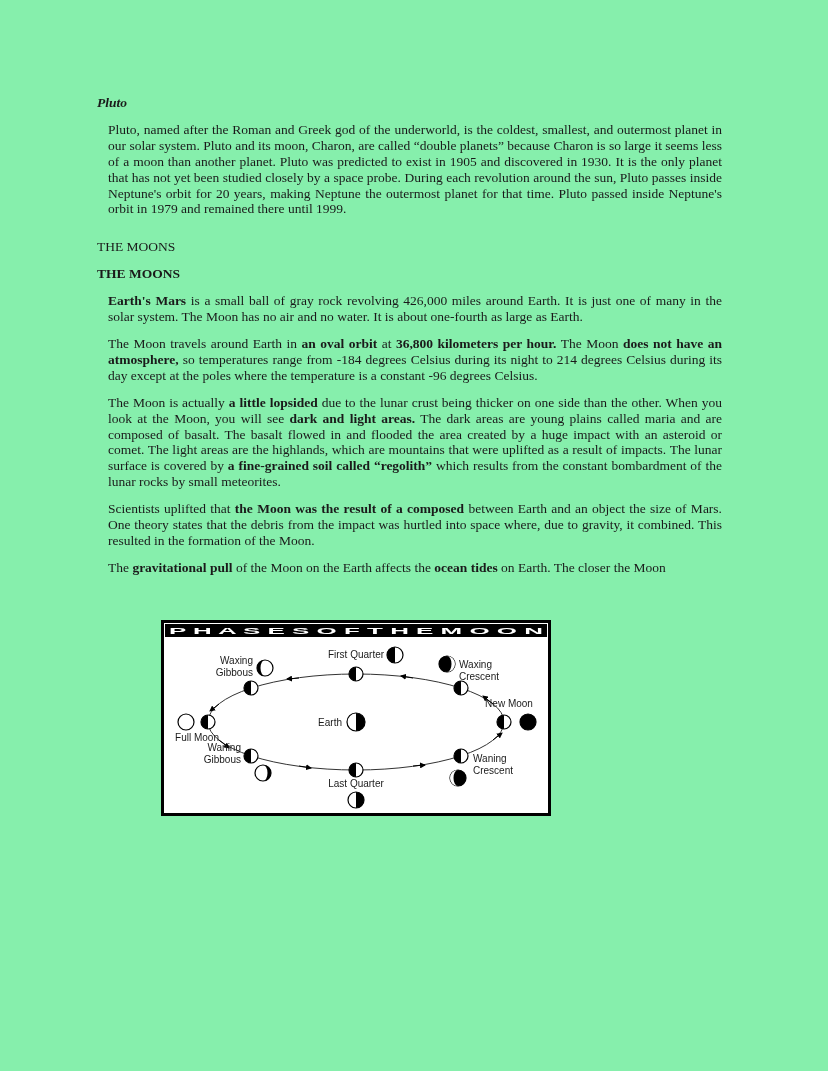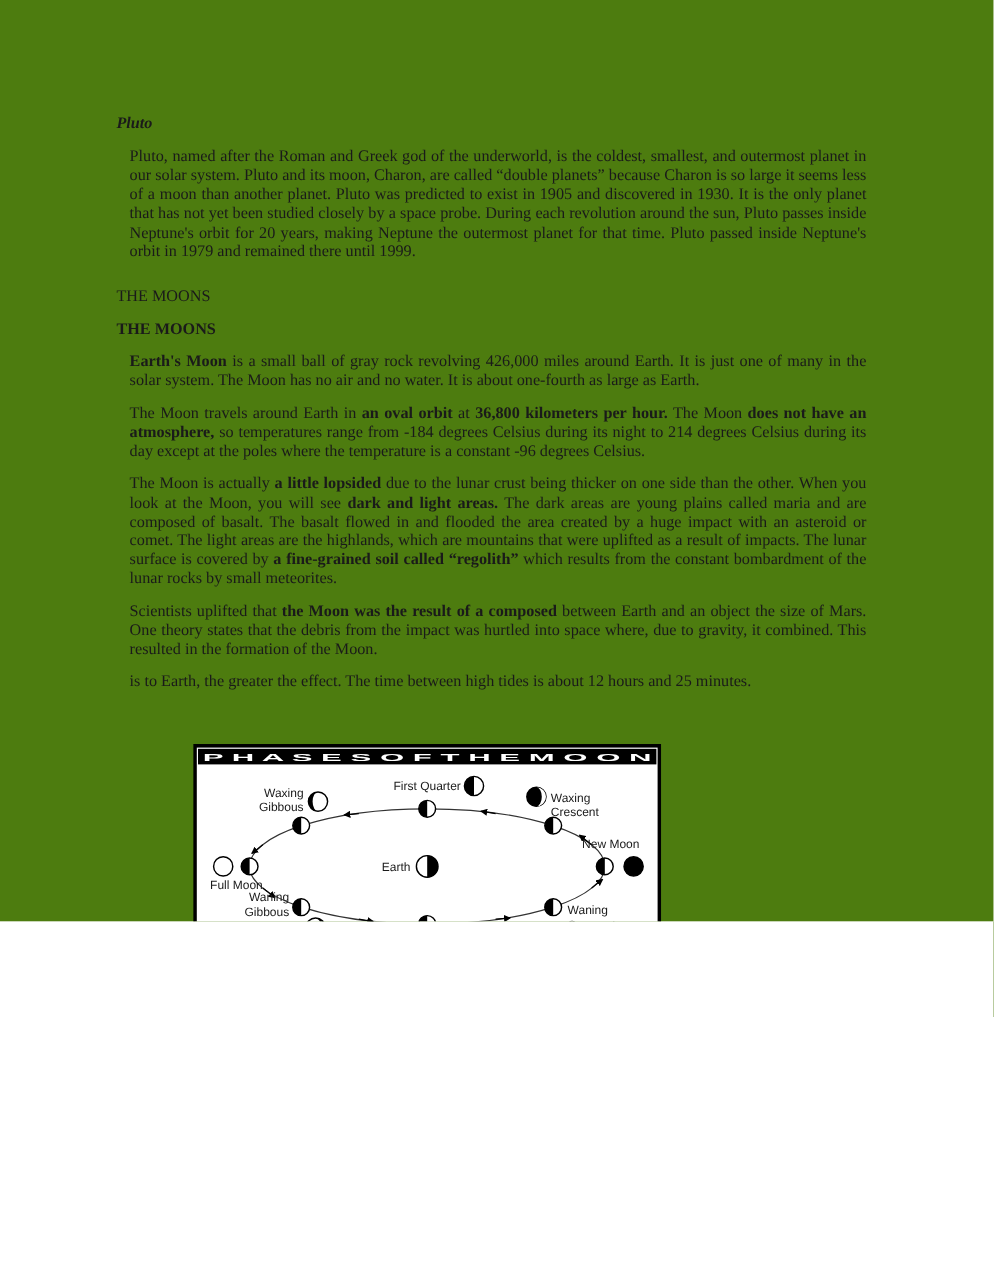--- a/index.html
+++ b/index.html
@@ -1,18 +1,18 @@
 <!DOCTYPE html>
 <html><head>
 <meta charset="utf-8">
 <style>
   html, body { margin:0; padding:0; background:#ffffff; }
   .page {
-    position:relative; width:828px; height:768px;
-    background:#4d7c0f; overflow:hidden;
+    position:relative; width:828px; height:1071px;
+    background:#86efac; overflow:hidden;
   }
   .content {
     position:absolute; left:97px; top:95px; width:636px;
     color:#1a1a1a;
     font-family:"Liberation Serif", serif;
     font-size:13.5px; line-height:15.9px;
   }
   .content p { margin:11px; text-align:justify; }
   .b { font-weight:bold; }
   .h-pluto { font-weight:bold; font-style:italic; margin:0 0 11px 0; }
@@ -38,25 +38,25 @@
 <div class="page">
   <div class="content">
 
     <div class="h-pluto">Pluto</div>
 
     <p><span>Pluto, named after the Roman and Greek god of the underworld, is the coldest, smallest, and outermost planet in our solar system. Pluto and its moon, Charon, are called “double planets” because Charon is so large it seems less of a moon than another planet. Pluto was predicted to exist in 1905 and discovered in 1930. It is the only planet that has not yet been studied closely by a space probe. During each revolution around the sun, Pluto passes inside Neptune's orbit for 20 years, making Neptune the outermost planet for that time. Pluto passed inside Neptune's orbit in 1979 and remained there until 1999.</span></p>
 
     <div class="h-plain">THE MOONS</div>
     <div class="h-bold">THE MOONS</div>
 
-    <p class="mt9"><span class="b">Earth's Moon</span><span> is a small ball of gray rock revolving 426,000 miles around Earth. It is just one of many in the solar system. The Moon has no air and no water. It is about one-fourth as large as Earth.</span></p>
+    <p class="mt9"><span class="b">Earth's Mars</span><span> is a small ball of gray rock revolving 426,000 miles around Earth. It is just one of many in the solar system. The Moon has no air and no water. It is about one-fourth as large as Earth.</span></p>
     <p class="mt14"><span>The Moon travels around Earth in </span><span class="b">an oval orbit</span><span> at </span><span class="b">36,800 kilometers per hour.</span><span> The Moon </span><span class="b">does not have an atmosphere,</span><span> so temperatures range from -184 degrees Celsius during its night to 214 degrees Celsius during its day except at the poles where the temperature is a constant -96 degrees Celsius.</span></p>
     <p class="mt13"><span>The Moon is actually </span><span class="b">a little lopsided</span><span> due to the lunar crust being thicker on one side than the other. When you look at the Moon, you will see </span><span class="b">dark and light areas.</span><span> The dark areas are young plains called maria and are composed of basalt. The basalt flowed in and flooded the area created by a huge impact with an asteroid or comet. The light areas are the highlands, which are mountains that were uplifted as a result of impacts. The lunar surface is covered by </span><span class="b">a fine-grained soil called “regolith”</span><span> which results from the constant bombardment of the lunar rocks by small meteorites.</span></p>
     <p class="mt13"><span>Scientists uplifted that </span><span class="b">the Moon was the result of a composed</span><span> between Earth and an object the size of Mars. One theory states that the debris from the impact was hurtled into space where, due to gravity, it combined. This resulted in the formation of the Moon.</span></p>
-    <p class="mt10"><span>is to Earth, the greater the effect. The time between high tides is about 12 hours and 25 minutes.</span></p>
+    <p class="mt30"><span>The </span><span class="b">gravitational pull</span><span> of the Moon on the Earth affects the </span><span class="b">ocean tides</span><span> on Earth. The closer the Moon</span></p>
 
     <figure class="diagram">
       <svg width="390" height="196" viewBox="0 0 390 196">
         <defs>
           <marker id="arw" markerWidth="6" markerHeight="6" refX="5" refY="3" orient="auto">
             <path d="M0,0 L6,3 L0,6 Z" fill="#000"></path>
           </marker>
           <g id="orbitMoon">
             <circle r="7" fill="#fff" stroke="#000" stroke-width="1.2"></circle>
             <path d="M0,-7 A7,7 0 0 0 0,7 Z" fill="#000"></path>

